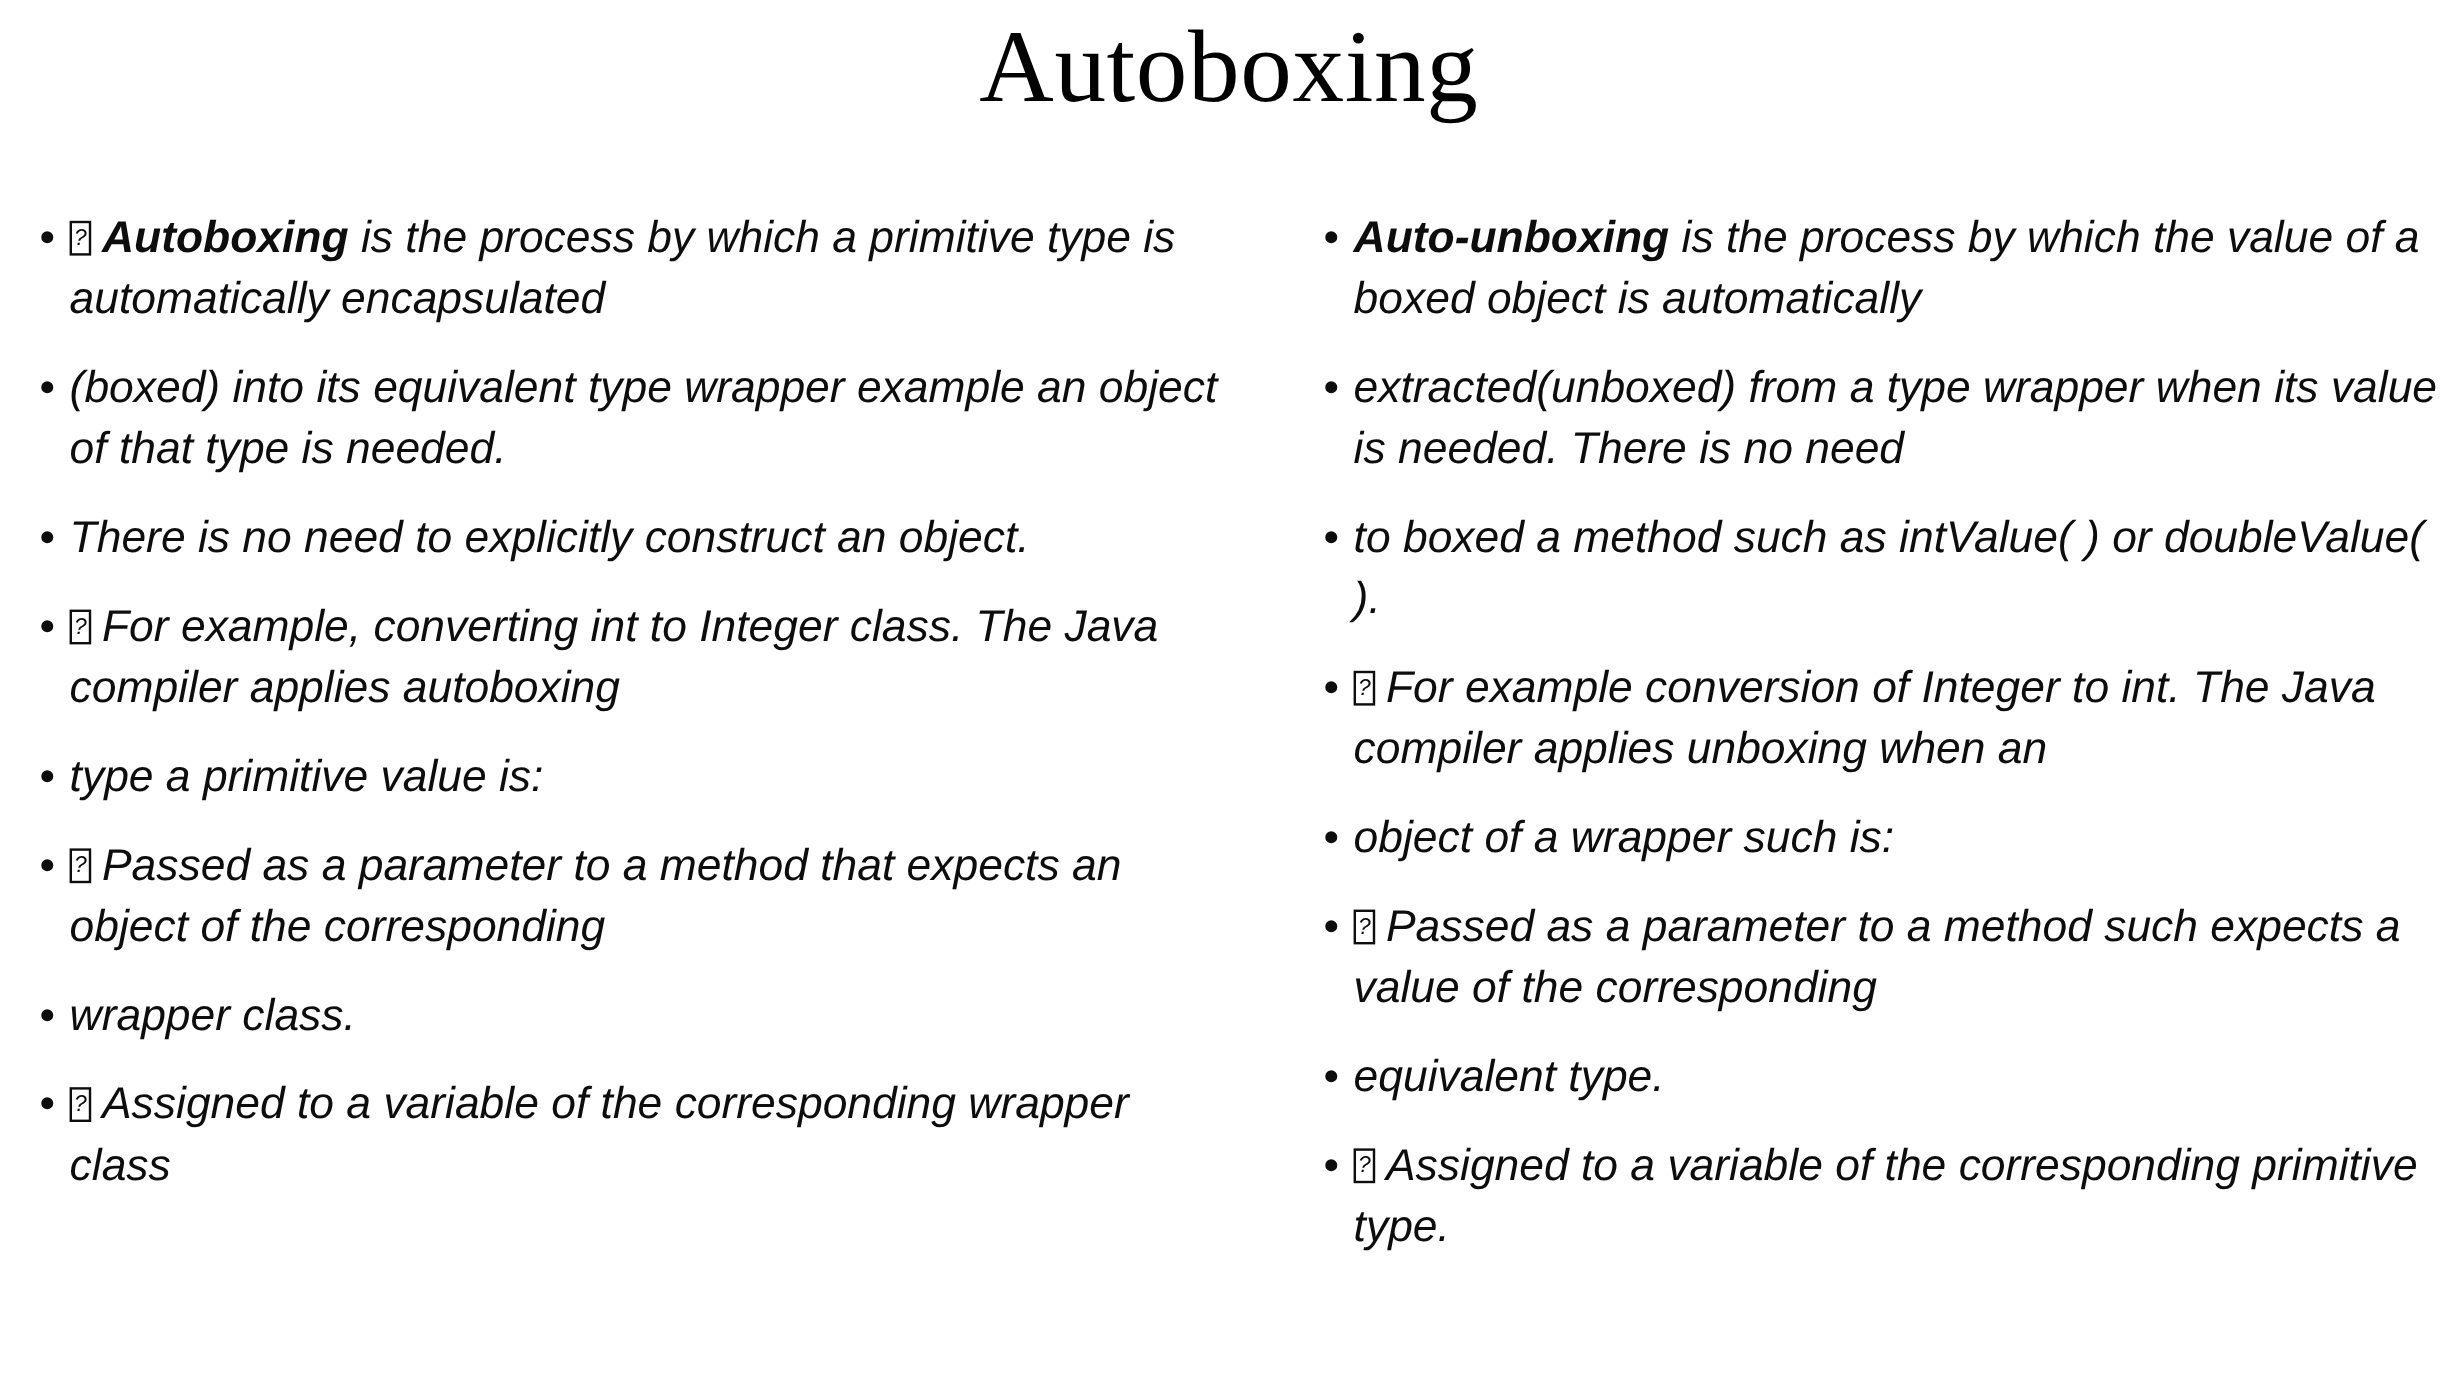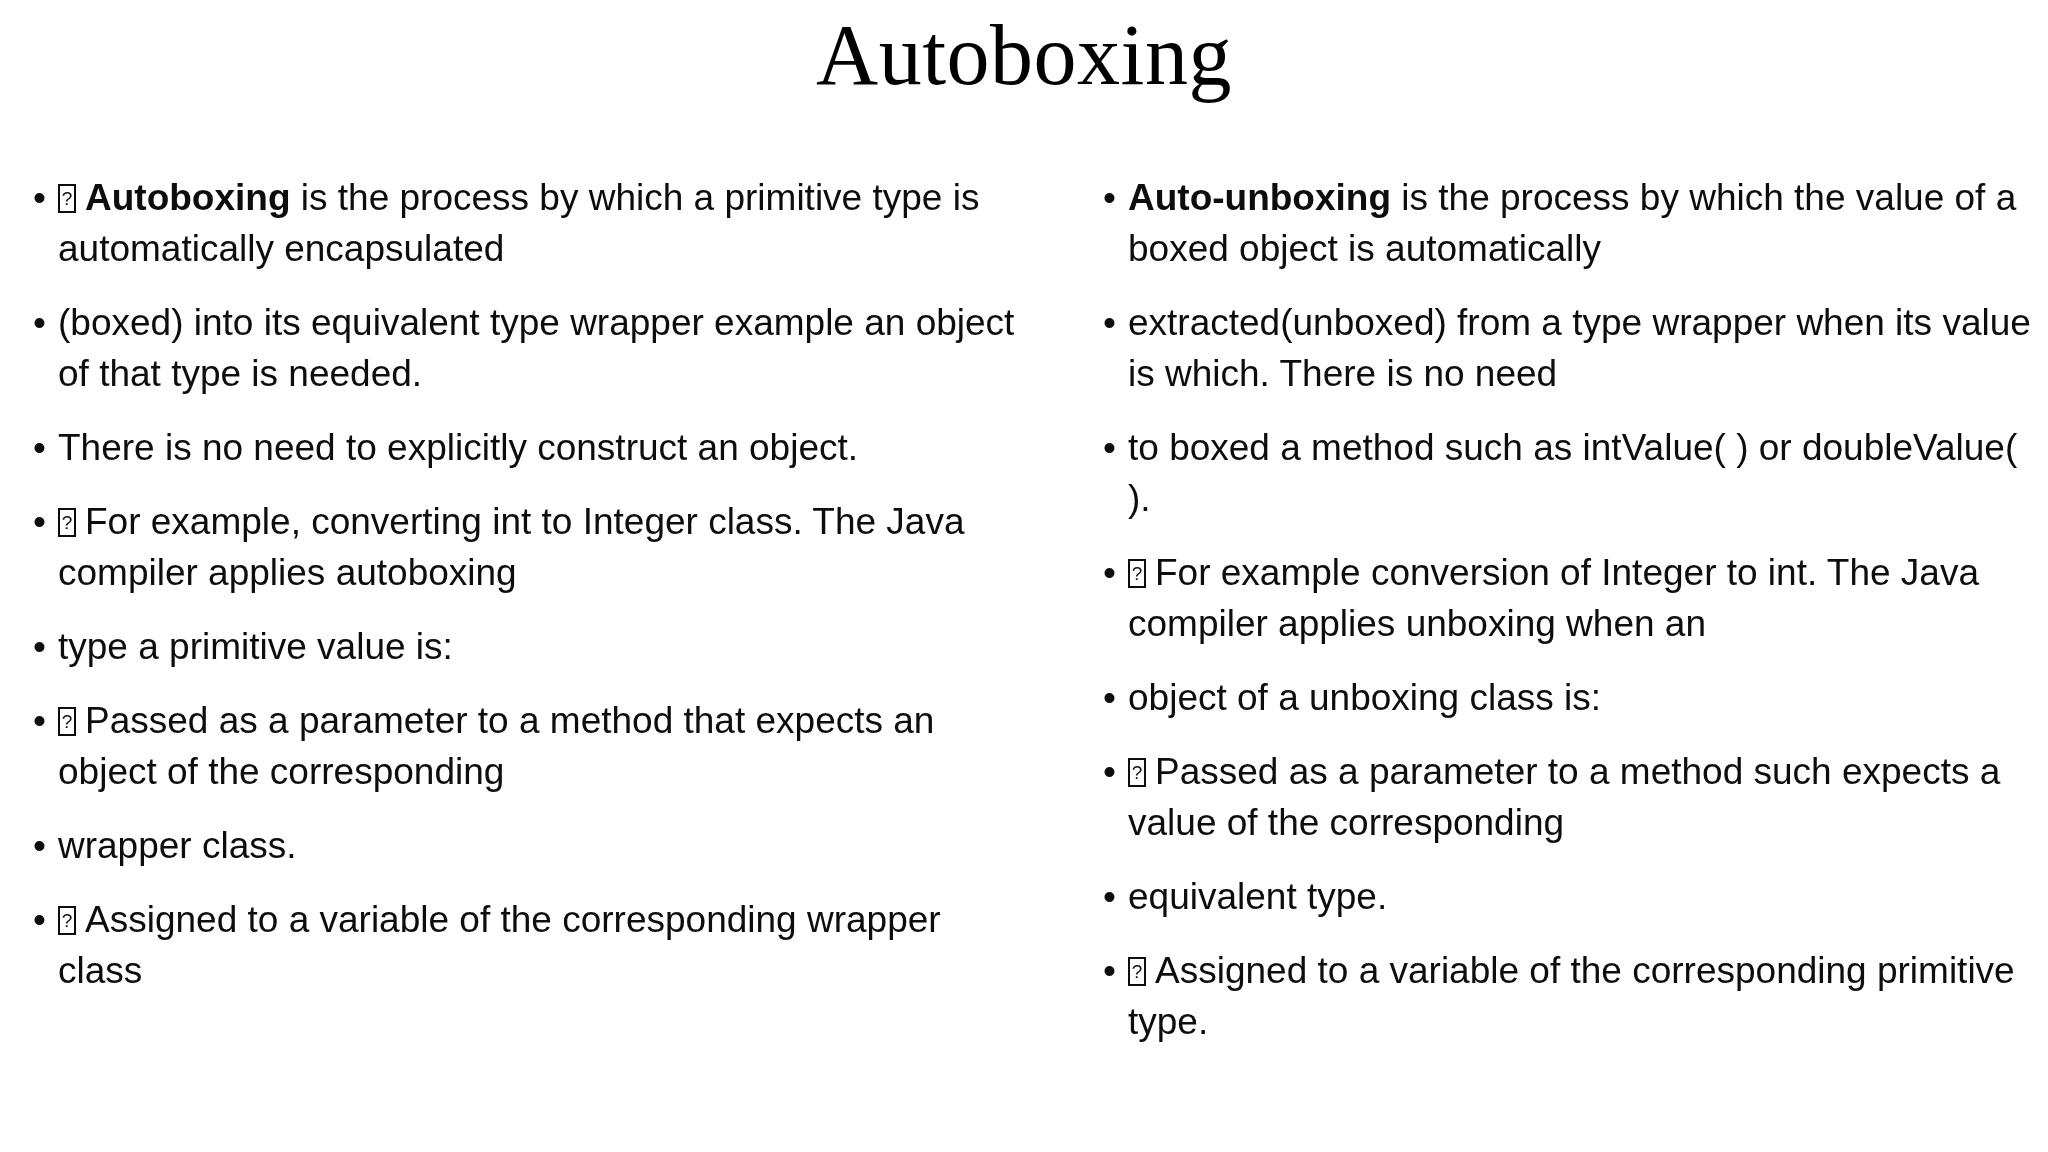--- a/index.html
+++ b/index.html
@@ -93,20 +93,21 @@
     left: 5px;
     top: 0;
     width: 20px;
     line-height: 51px;
     font-size: 37px;
     color: #0d0d0d;
   }
 
   li.bullet-item .bullet-text {
     display: block;
+    font-style: italic;
   }
 
   
   .tofu {
     display: inline-block;
     vertical-align: -3px;
     width: 18px;
     height: 29px;
     border: 2px solid #0d0d0d;
     box-sizing: border-box;
@@ -170,33 +171,33 @@
     </div>
 
     <div class="column column-right">
       <ul class="bullet-list">
           <li class="bullet-item">
             <span class="bullet-dot">•</span>
             <span class="bullet-text"><span class="bold-lead">Auto-unboxing</span><span> is the process by which the value of a boxed object is automatically</span></span>
           </li>
           <li class="bullet-item">
             <span class="bullet-dot">•</span>
-            <span class="bullet-text"><span>extracted(unboxed) from a type wrapper when its value is which. There is no need</span></span>
+            <span class="bullet-text"><span>extracted(unboxed) from a type wrapper when its value is needed. There is no need</span></span>
           </li>
           <li class="bullet-item">
             <span class="bullet-dot">•</span>
             <span class="bullet-text"><span>to boxed a method such as intValue( ) or doubleValue( ).</span></span>
           </li>
           <li class="bullet-item">
             <span class="bullet-dot">•</span>
             <span class="bullet-text"><span class="tofu">?</span><span>For example conversion of Integer to int. The Java compiler applies unboxing when an</span></span>
           </li>
           <li class="bullet-item">
             <span class="bullet-dot">•</span>
-            <span class="bullet-text"><span>object of a unboxing class is:</span></span>
+            <span class="bullet-text"><span>object of a wrapper such is:</span></span>
           </li>
           <li class="bullet-item">
             <span class="bullet-dot">•</span>
             <span class="bullet-text"><span class="tofu">?</span><span>Passed as a parameter to a method such expects a value of the corresponding</span></span>
           </li>
           <li class="bullet-item">
             <span class="bullet-dot">•</span>
             <span class="bullet-text"><span>equivalent type.</span></span>
           </li>
           <li class="bullet-item">

